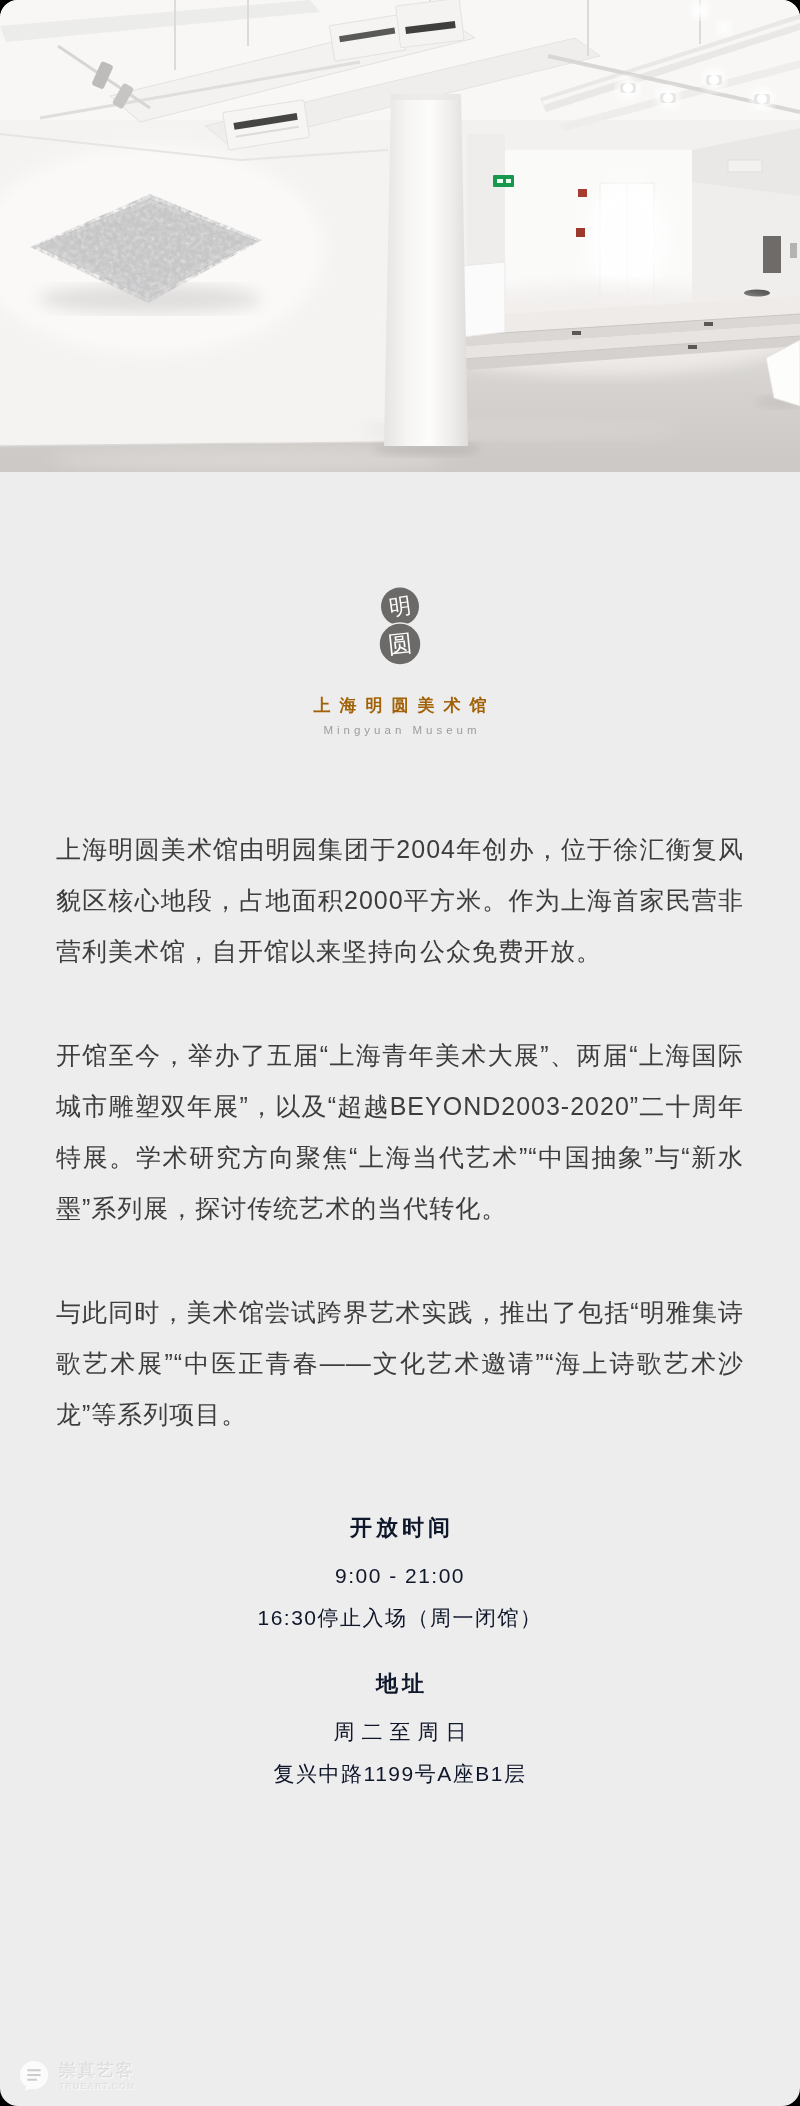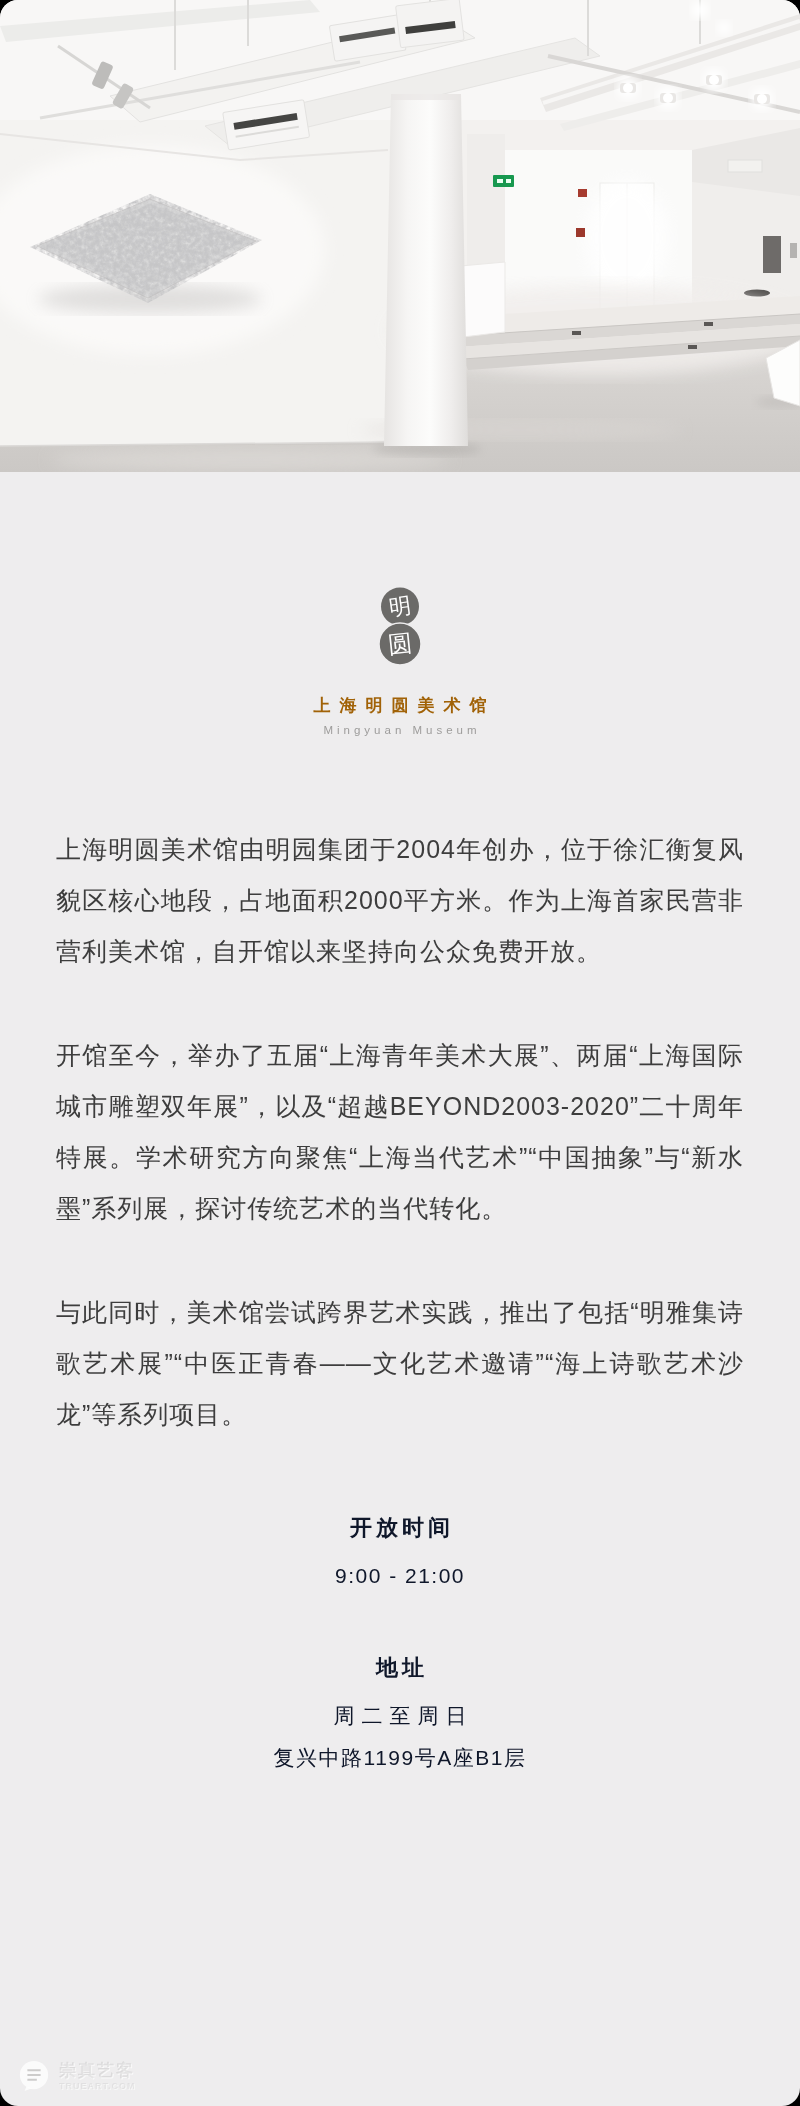--- a/index.html
+++ b/index.html
@@ -19,21 +19,21 @@
   .logo-en{margin-top:5px;font-size:11.5px;font-weight:400;color:#9d9c9b;
     letter-spacing:4px;text-indent:4px;line-height:15px;text-align:center;}
   
   .about{padding:0 56px;margin-top:86px;}
   .about p{margin:0 0 53px;font-size:25px;line-height:51px;letter-spacing:1px;
     color:#3d3d3d;font-weight:500;text-align:justify;}
   .about p:last-child{margin-bottom:0;}
   
   .info{text-align:center;color:#0f172a;}
   .info.hours{margin-top:71px;}
-  .info.address{margin-top:54px;}
+  .info.address{margin-top:28px;}
   .info-title{font-size:22px;font-weight:700;line-height:34px;
     letter-spacing:4px;text-indent:4px;margin-bottom:10px;}
   .info-line{font-size:21px;font-weight:500;line-height:42px;letter-spacing:1.5px;}
   .info-line.spaced{letter-spacing:7px;text-indent:7px;}
   
   .watermark{position:absolute;left:17px;bottom:13px;display:flex;align-items:center;gap:8px;}
   .wm-icon svg{display:block;}
   .wm-brand{font-size:17px;font-weight:700;letter-spacing:2px;
     color:rgba(60,58,56,0.10);text-shadow:1px 1px 0 rgba(255,255,255,0.65);line-height:20px;}
   .wm-site{font-size:9px;font-weight:700;letter-spacing:1px;
@@ -212,20 +212,21 @@
 
   <div class="about">
     <p>上海明圆美术馆由明园集团于2004年创办，位于徐汇衡复风貌区核心地段，占地面积2000平方米。作为上海首家民营非营利美术馆，自开馆以来坚持向公众免费开放。</p>
     <p>开馆至今，举办了五届“上海青年美术大展”、两届“上海国际城市雕塑双年展”，以及“超越BEYOND2003-2020”二十周年特展。学术研究方向聚焦“上海当代艺术”“中国抽象”与“新水墨”系列展，探讨传统艺术的当代转化。</p>
     <p>与此同时，美术馆尝试跨界艺术实践，推出了包括“明雅集诗歌艺术展”“中医正青春——文化艺术邀请”“海上诗歌艺术沙龙”等系列项目。</p>
   </div>
 
   <div class="info hours">
     <div class="info-title">开放时间</div>
     <div class="info-line">9:00 - 21:00</div>
+    <div class="info-line">16:30停止入场（周一闭馆）</div>
   </div>
 
   <div class="info address">
     <div class="info-title">地址</div>
     <div class="info-line spaced">周二至周日</div>
     <div class="info-line">复兴中路1199号A座B1层</div>
   </div>
 
   <div class="watermark">
     <div class="wm-icon">

